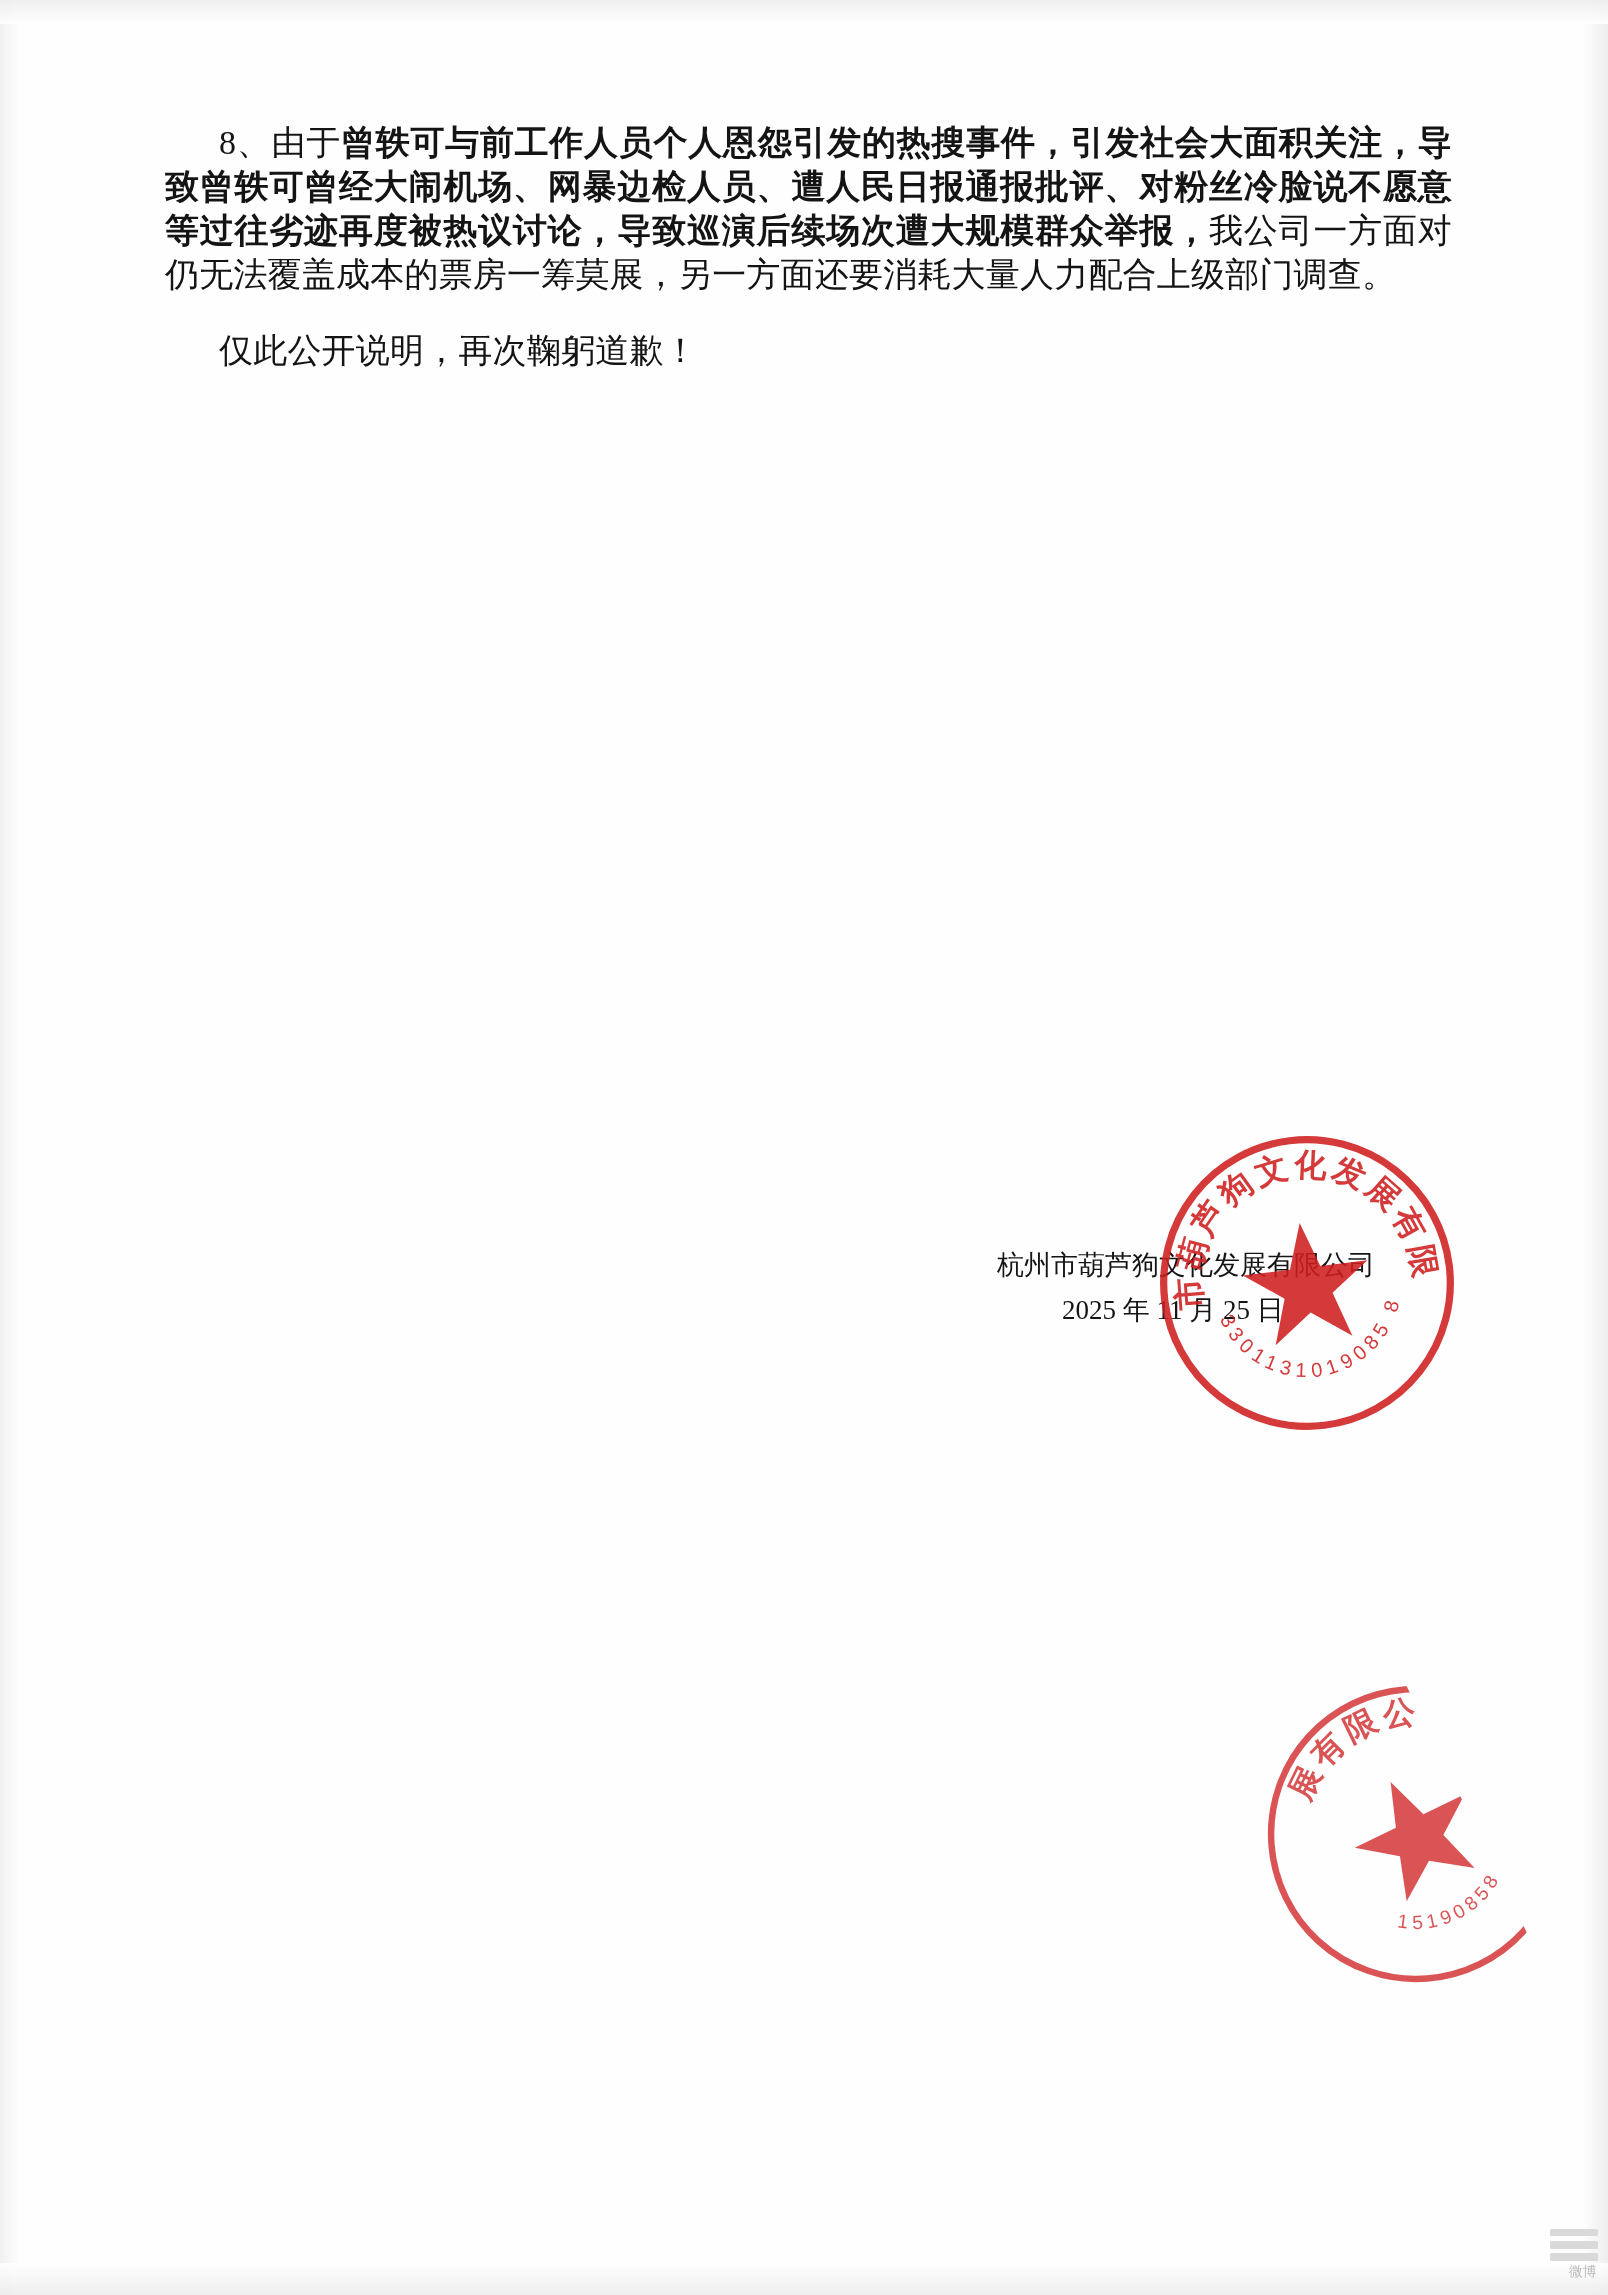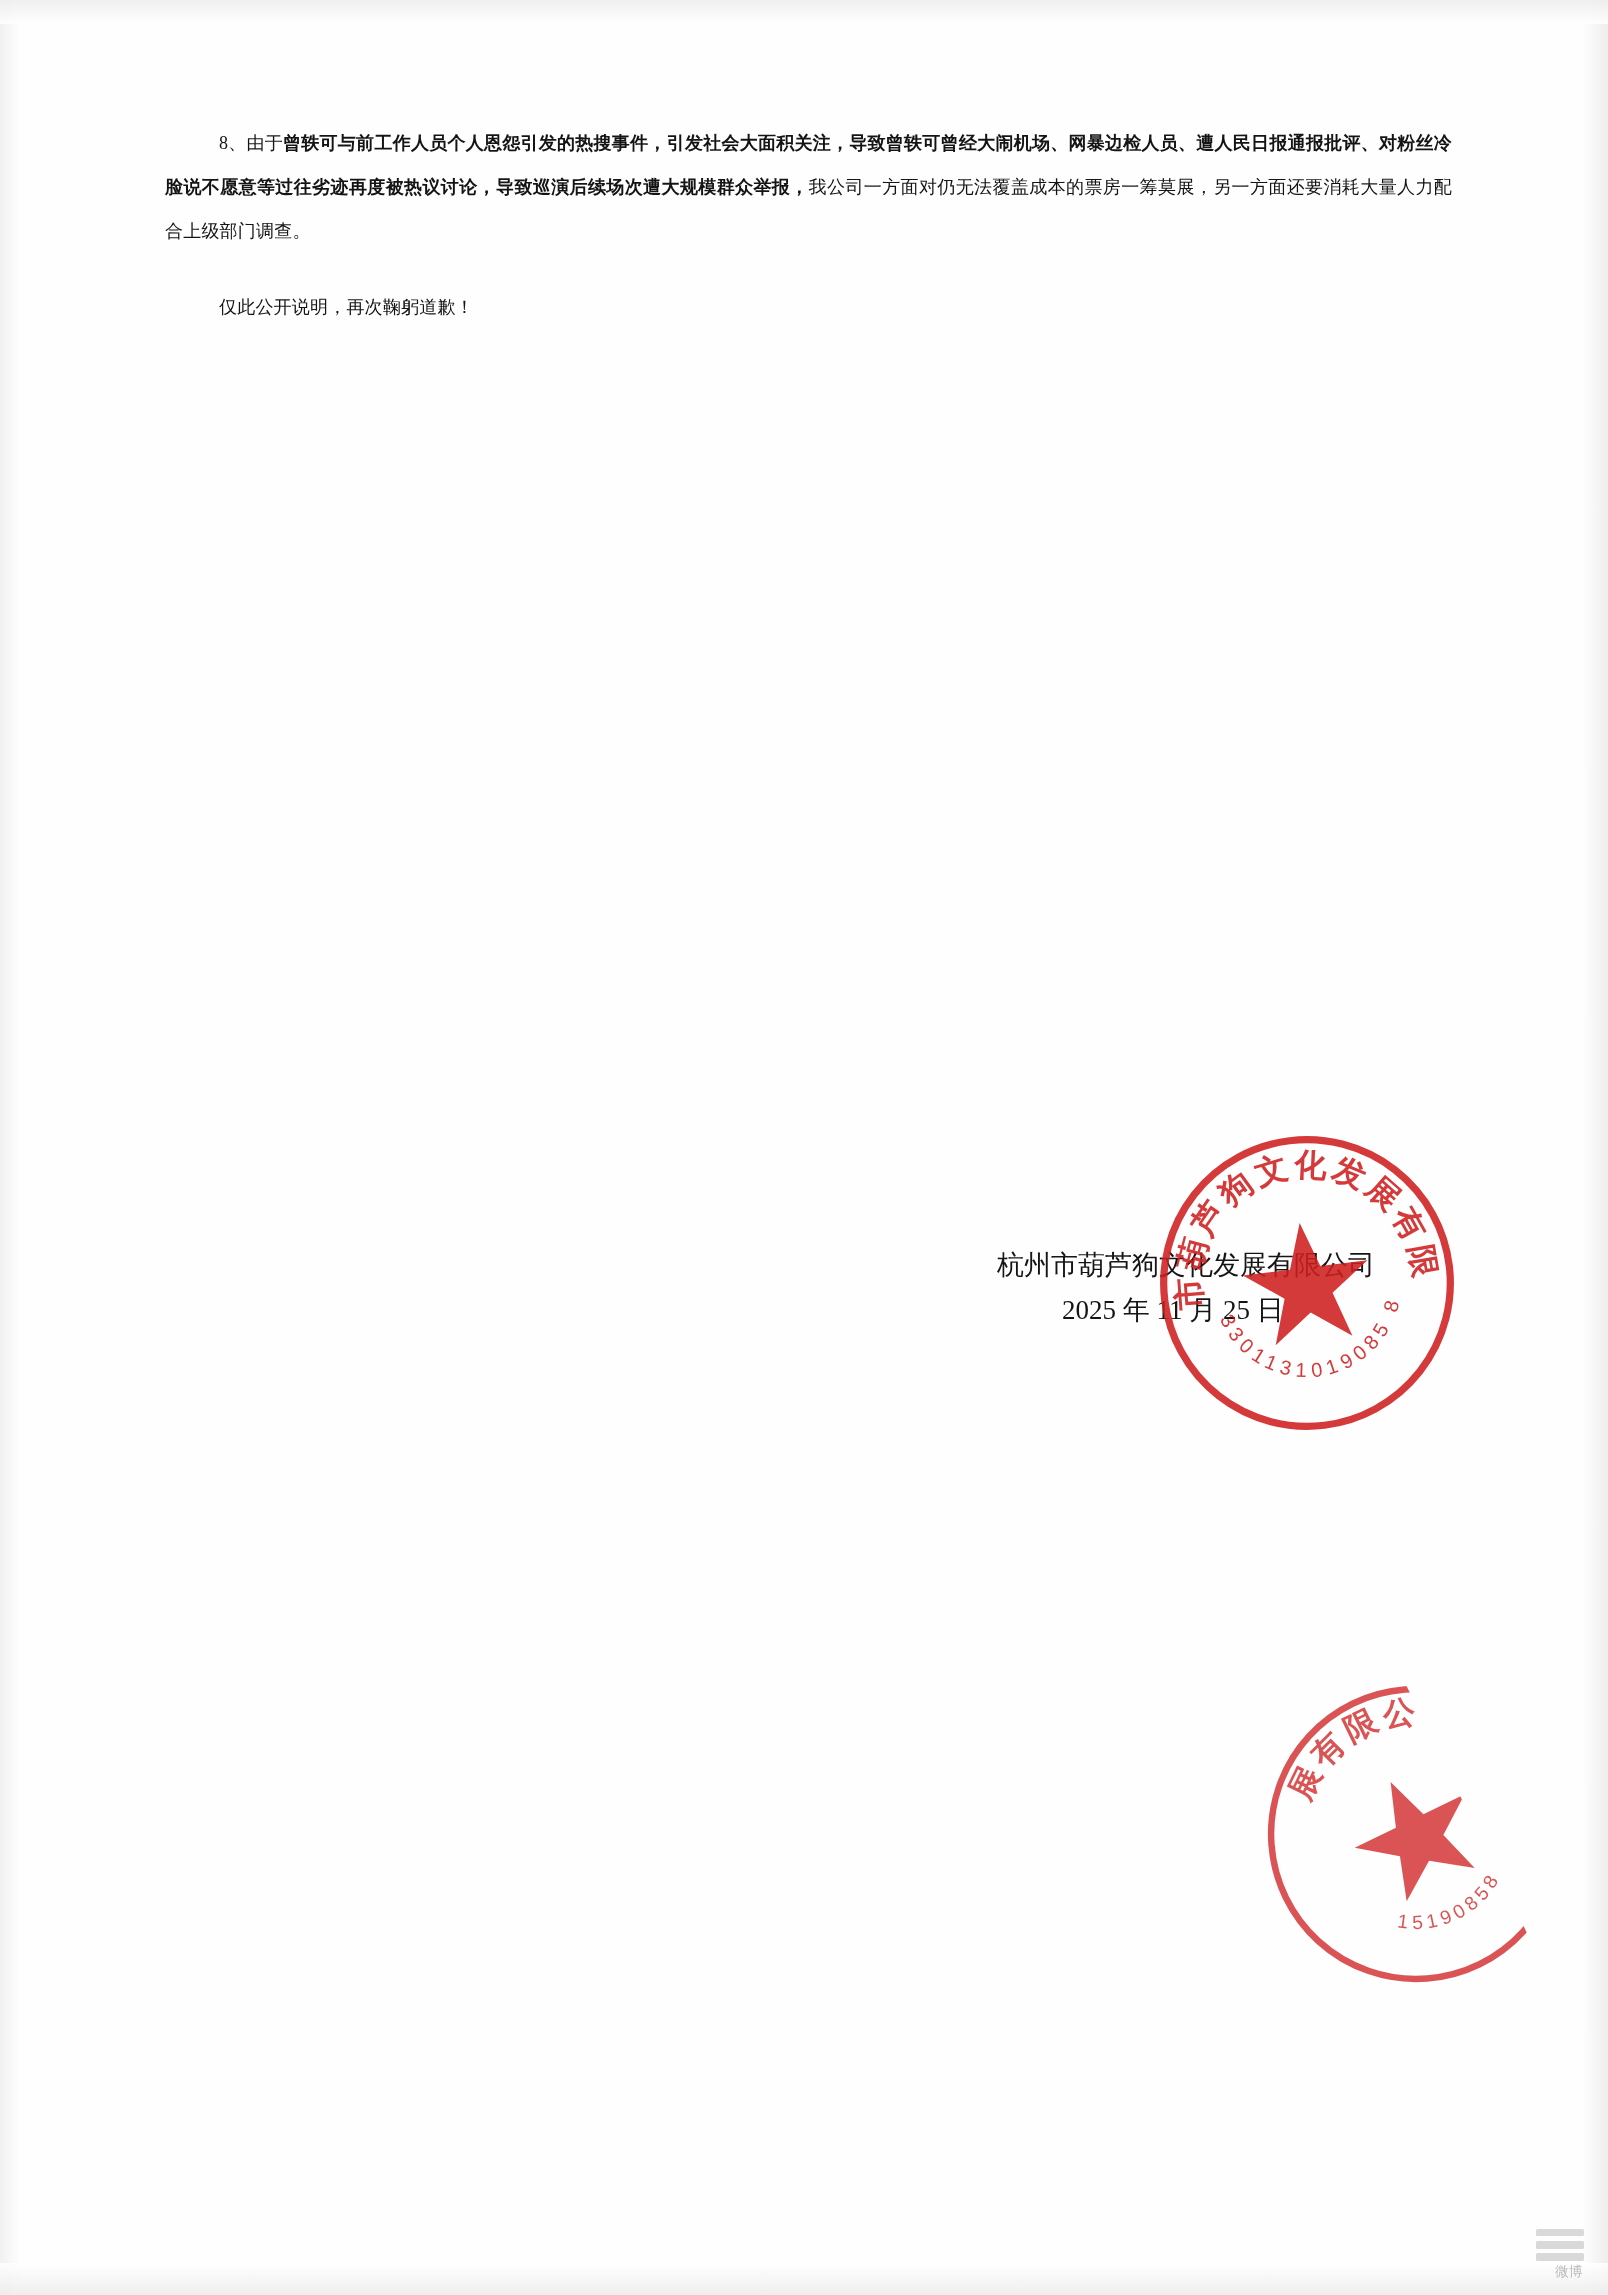--- a/index.html
+++ b/index.html
@@ -56,21 +56,21 @@
   }
 
   
   #doc-body {
     position: absolute;
     left: 165px;
     top: 121px;
     width: 1287px;
   }
   .para {
-    font-size: 18px;
+    font-size: 34px;
     line-height: 44px;
     color: #141414;
     text-align: justify;
     text-justify: inter-ideograph;
     margin: 0 0 32px 0;
     letter-spacing: 0.2px;
     font-family: "Liberation Serif", "DejaVu Serif", serif;
   }
   .para.indent { text-indent: 54px; }
   .b { font-weight: bold; }
@@ -120,21 +120,21 @@
     pointer-events: none;
     opacity: .8;
     transform: rotate(-26deg);
     overflow: hidden;
   }
   #secondary-stamp svg { display: block; }
 
   
   #corner-watermark {
     position: absolute;
-    right: 25px;
+    right: 11px;
     bottom: 17.7px;
     width: 53px;
     height: 53px;
   }
   .wm-bar {
     position: absolute;
     right: 0;
     height: 7.2px;
     border-radius: 1.6px;
     background: #d9d9d9;

